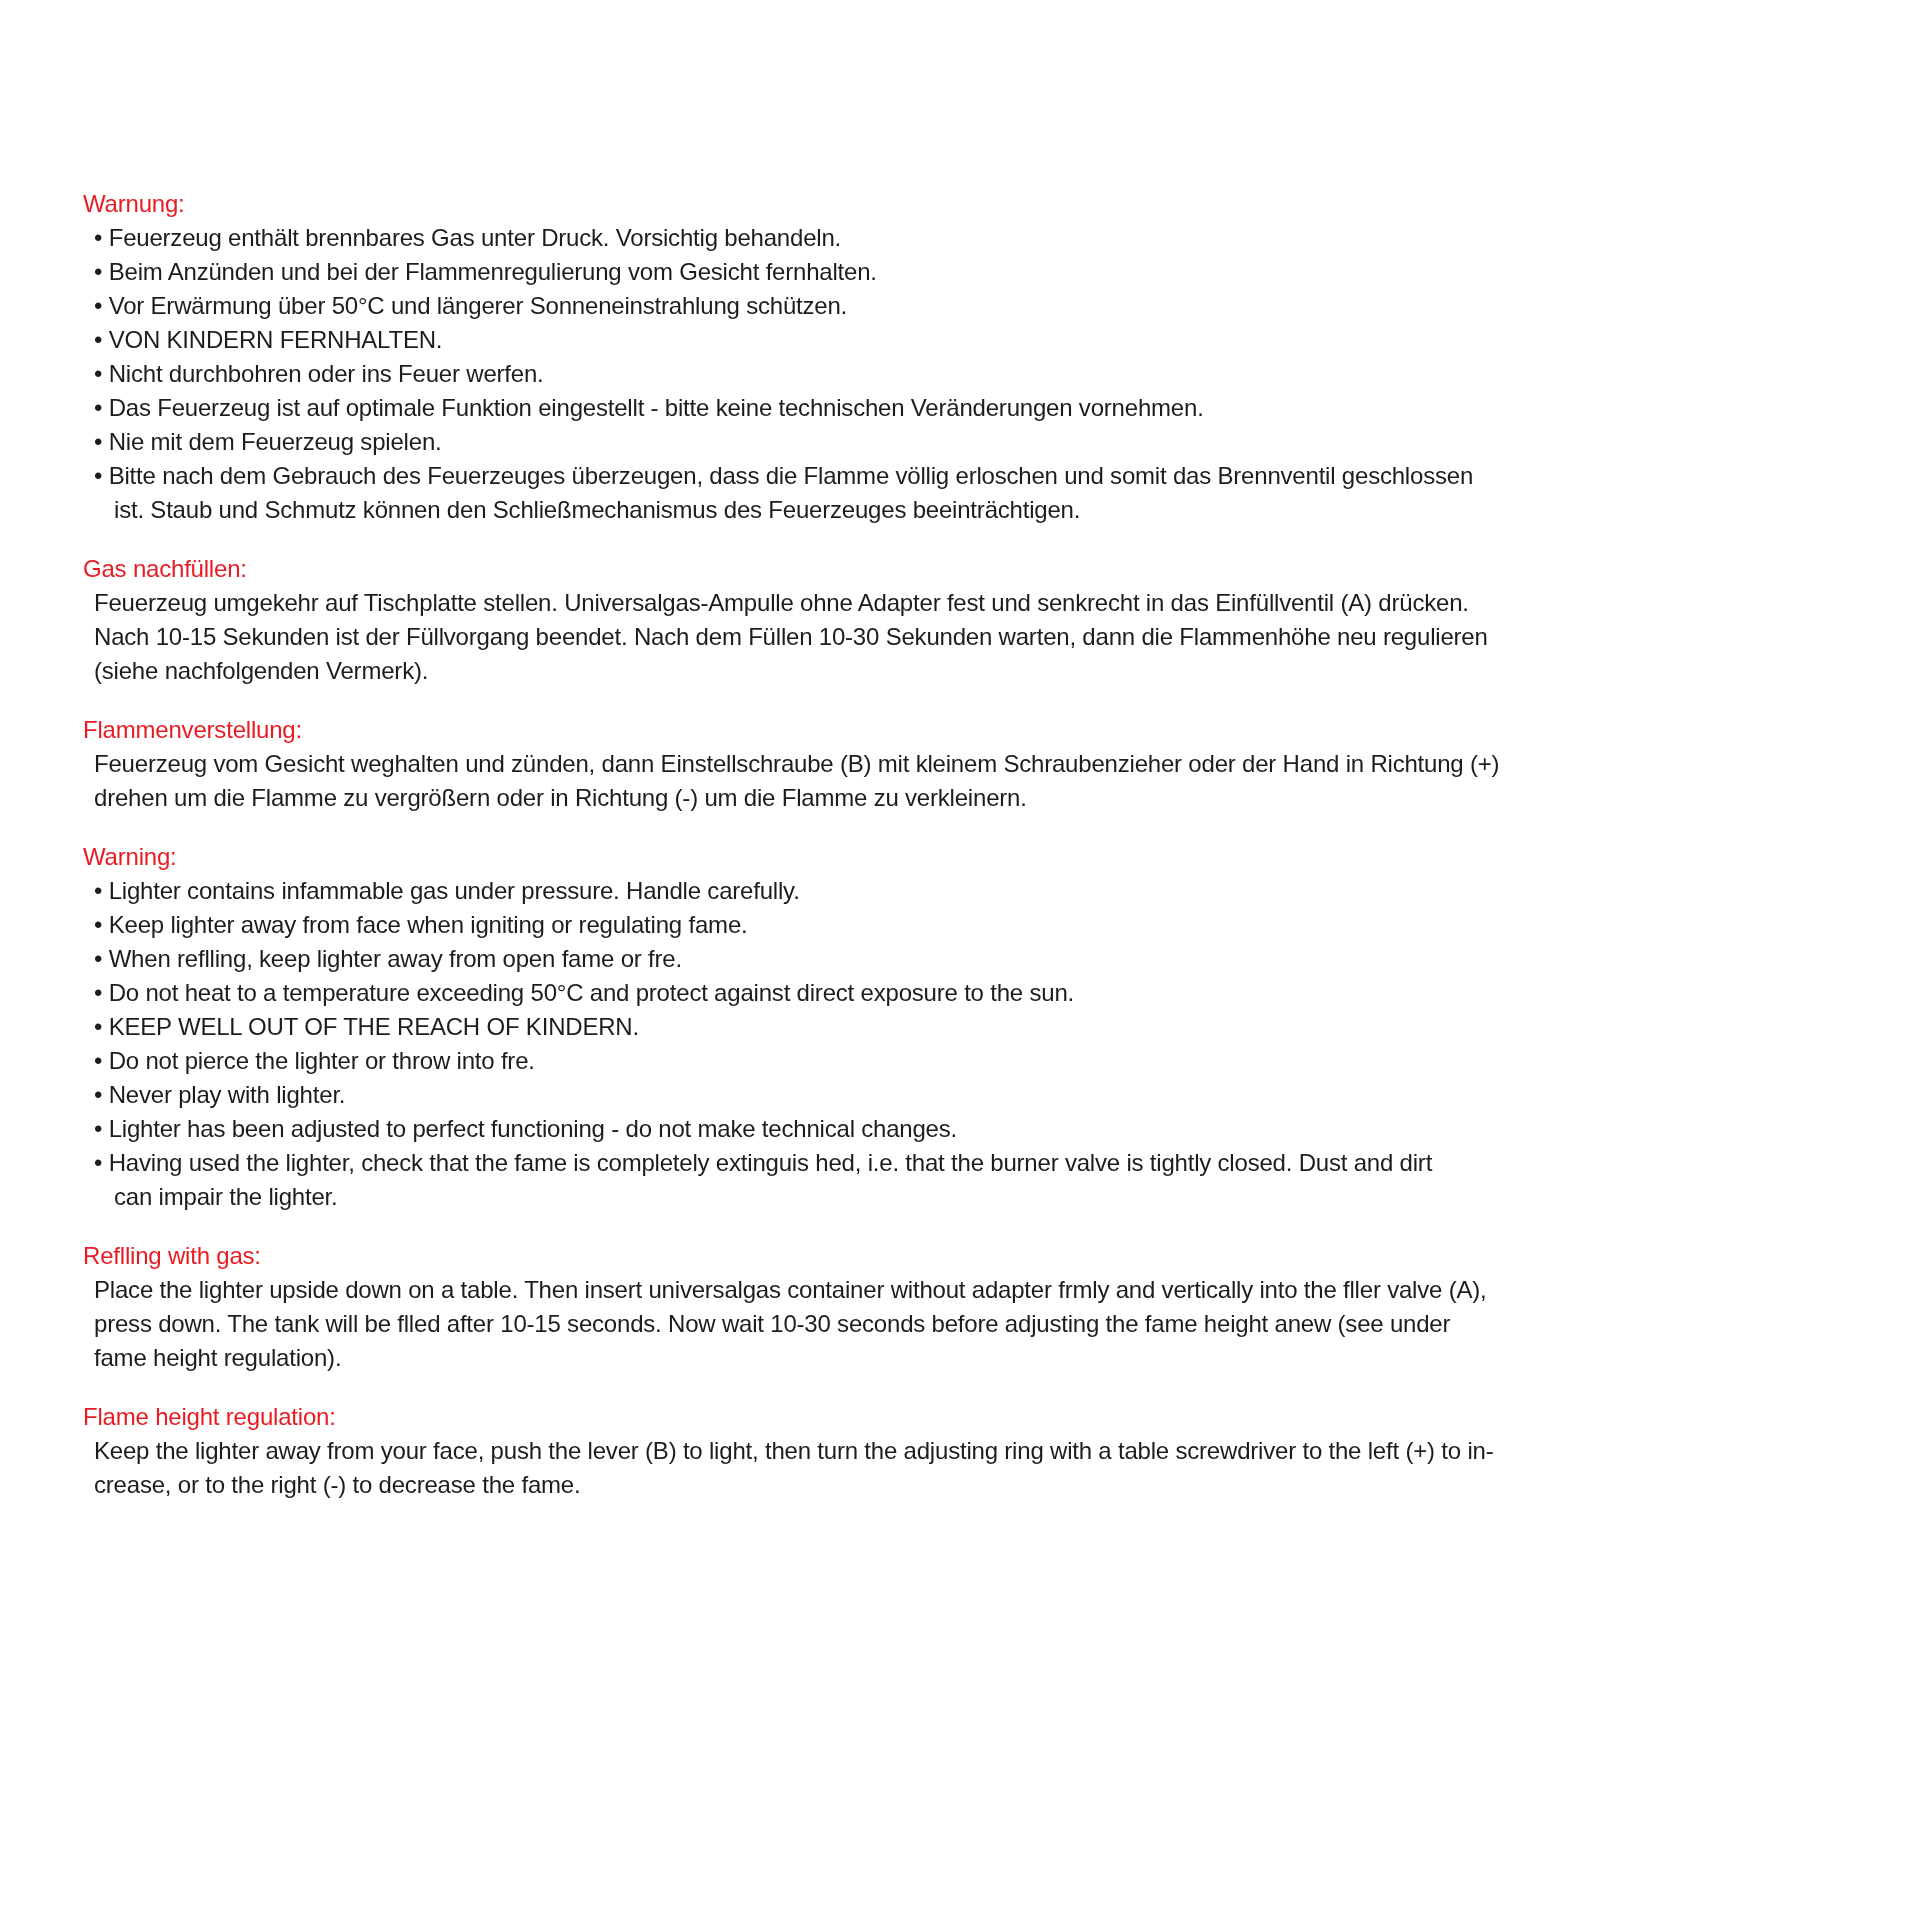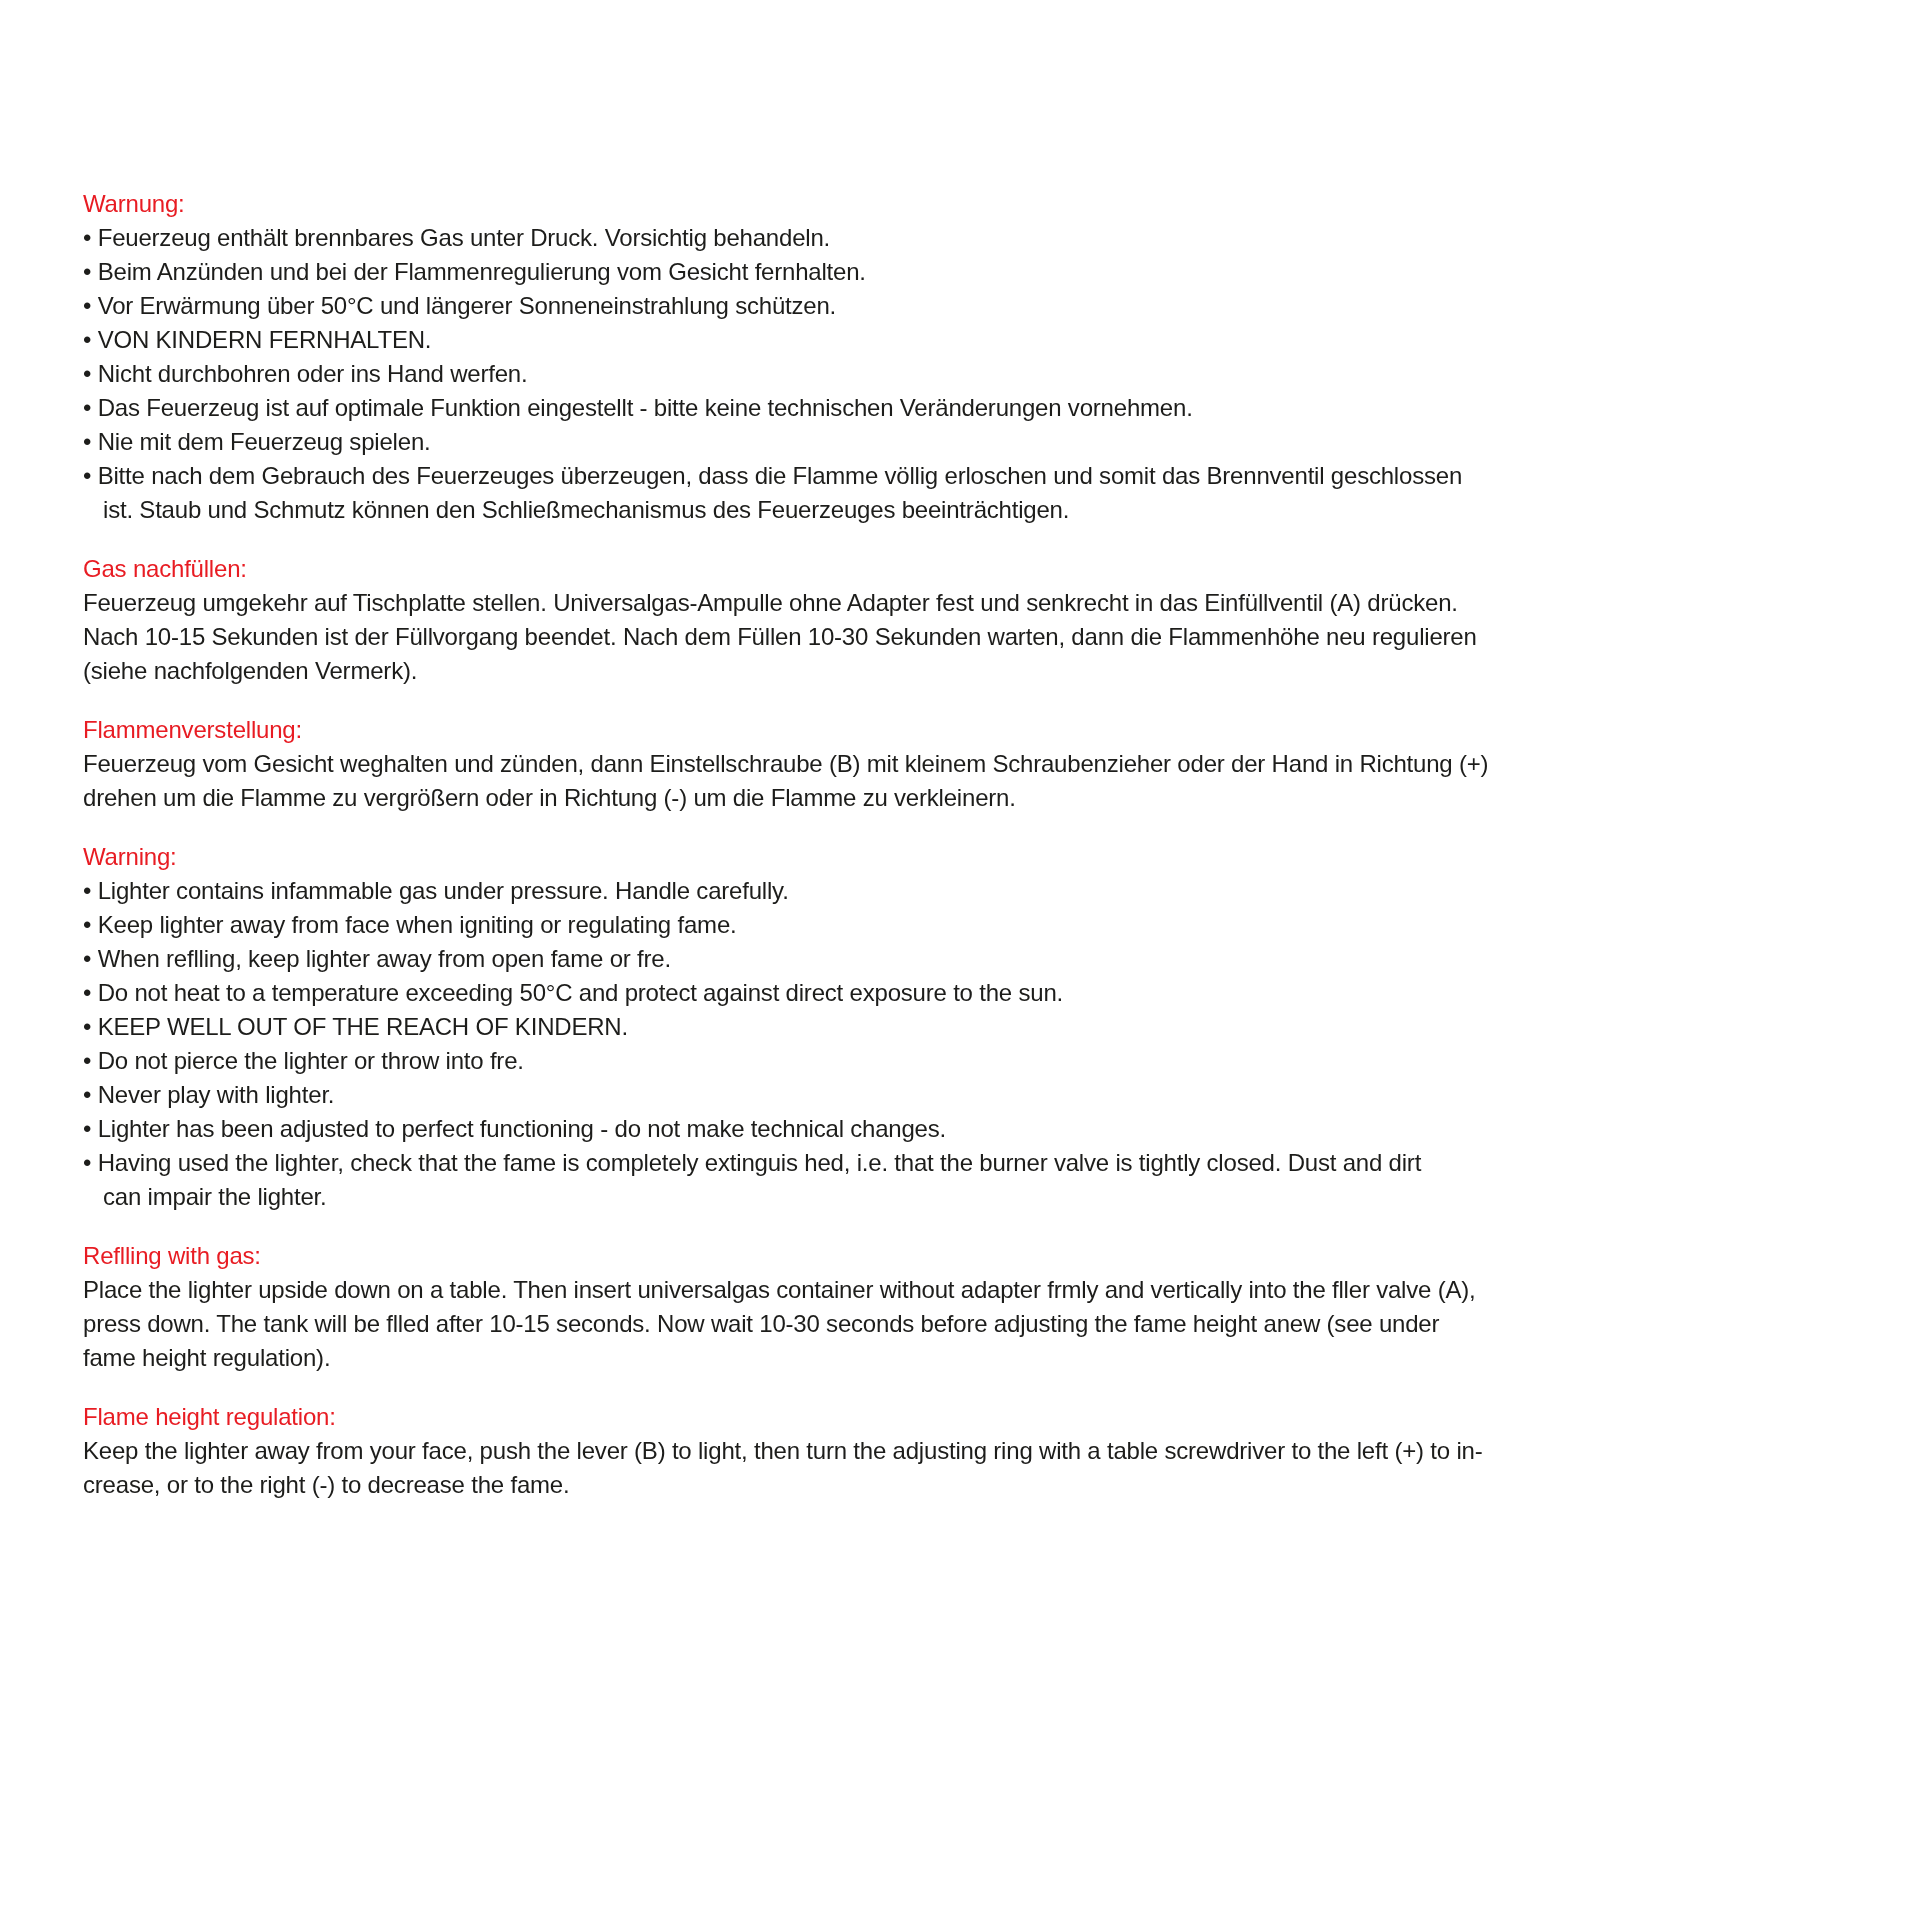--- a/index.html
+++ b/index.html
@@ -29,37 +29,38 @@
   .sec {
     margin: 0 0 25px 0;
     padding: 0;
   }
   .heading {
     color: #e81c23;
     white-space: nowrap;
   }
   .line {
     white-space: nowrap;
+    margin-left: 11px;
   }
   .line.indent {
     padding-left: 20px;
   }
 </style>
 </head>
 <body>
 
 <div class="page">
   <div class="content" id="content">
       <section class="sec">
         <div class="heading">Warnung:</div>
         <div class="line">• Feuerzeug enthält brennbares Gas unter Druck. Vorsichtig behandeln.</div>
         <div class="line">• Beim Anzünden und bei der Flammenregulierung vom Gesicht fernhalten.</div>
         <div class="line">• Vor Erwärmung über 50°C und längerer Sonneneinstrahlung schützen.</div>
         <div class="line">• VON KINDERN FERNHALTEN.</div>
-        <div class="line">• Nicht durchbohren oder ins Hand werfen.</div>
+        <div class="line">• Nicht durchbohren oder ins Feuer werfen.</div>
         <div class="line">• Das Feuerzeug ist auf optimale Funktion eingestellt - bitte keine technischen Veränderungen vornehmen.</div>
         <div class="line">• Nie mit dem Feuerzeug spielen.</div>
         <div class="line">• Bitte nach dem Gebrauch des Feuerzeuges überzeugen, dass die Flamme völlig erloschen und somit das Brennventil geschlossen</div>
         <div class="line indent">ist. Staub und Schmutz können den Schließmechanismus des Feuerzeuges beeinträchtigen.</div>
       </section>
       <section class="sec">
         <div class="heading">Gas nachfüllen:</div>
         <div class="line">Feuerzeug umgekehr auf Tischplatte stellen. Universalgas-Ampulle ohne Adapter fest und senkrecht in das Einfüllventil (A) drücken.</div>
         <div class="line">Nach 10-15 Sekunden ist der Füllvorgang beendet. Nach dem Füllen 10-30 Sekunden warten, dann die Flammenhöhe neu regulieren</div>
         <div class="line">(siehe nachfolgenden Vermerk).</div>

